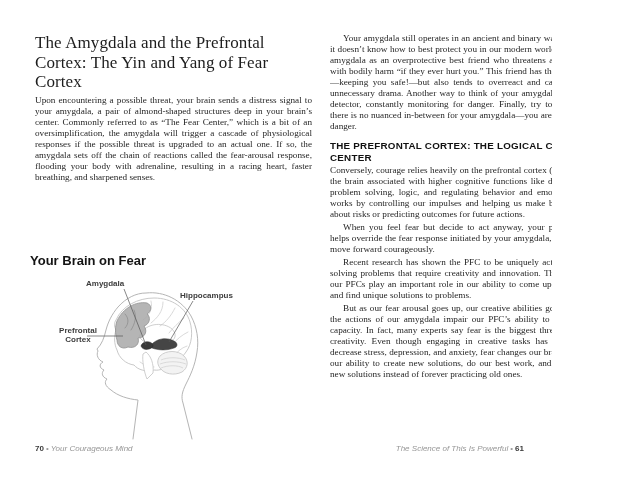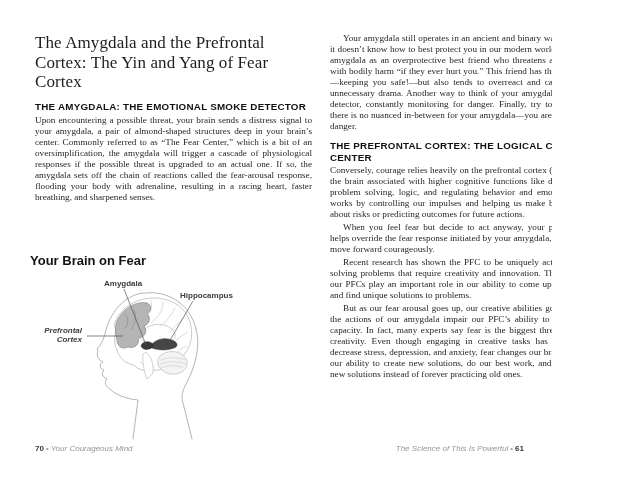--- a/index.html
+++ b/index.html
@@ -17,23 +17,23 @@
   .body.indent{text-indent:13px;margin-top:0;}
 
   
   #figure{position:absolute;left:30px;top:253px;width:240px;height:190px;}
   .fig-title{text-align:left;font-family:"Liberation Sans","DejaVu Sans",sans-serif;
              font-weight:700;font-size:13px;line-height:15px;color:#141414;}
   .diagram{position:relative;width:240px;height:168px;margin-top:8px;}
   .diagram svg{position:absolute;left:0;top:0;}
   .fig-label{position:absolute;font-family:"Liberation Sans","DejaVu Sans",sans-serif;
              font-size:8px;line-height:9px;color:#3c3c3c;font-weight:600;}
-  #label-amygdala{left:74px;top:3px;}
+  #label-amygdala{left:56px;top:3px;}
   #label-hippocampus{left:150px;top:15px;}
-  #label-prefrontal{left:2px;top:50px;width:50px;text-align:right;font-style:italic;}
+  #label-prefrontal{left:23px;top:50px;width:50px;text-align:center;}
 
   
   #right-col{left:330px;top:31px;width:282px;}
   #right-col .sec-heading{margin-top:8px;}
   #right-col .body{margin-top:2px;}
 
   
   .footer{position:absolute;top:444px;font-family:"Liberation Sans","DejaVu Sans",sans-serif;
           font-size:8px;line-height:10px;color:#8f8f8f;}
   #footer-left{left:35px;}
@@ -46,21 +46,20 @@
 <body>
 
 <div id="spread">
 
   <div class="col" id="left-col">
     <div class="page-title">
       <div>The Amygdala and the Prefrontal</div>
       <div>Cortex: The Yin and Yang of Fear</div>
       <div>Cortex</div>
     </div>
-    <div class="sec-heading">THE AMYGDALA: THE EMOTIONAL SMOKE DETECTOR</div>
     <p class="body">Upon encountering a possible threat, your brain sends a distress signal to your amygdala, a pair of almond-shaped structures deep in your brain’s center. Commonly referred to as “The Fear Center,” which is a bit of an oversimplification, the amygdala will trigger a cascade of physiological responses if the possible threat is upgraded to an actual one. If so, the amygdala sets off the chain of reactions called the fear-arousal response, flooding your body with adrenaline, resulting in a racing heart, faster breathing, and sharpened senses.</p>
   </div>
 
   <div id="figure">
     <div class="fig-title">Your Brain on Fear</div>
     <div class="diagram">
       <svg width="240" height="168" viewBox="0 0 240 168">
 
         <path d="M103,163 L108,124 C98,123 88,120 81,114 C75,110 74,106 77,103 C72,101 71,97 74,94 C69,92 69,88 73,86 C68,84 66,79 68,75 L67,73 C72,68 74,62 76,54 C78,46 82,38 88,31 C96,22 106,17 116,17 C134,15 152,24 161,40 C167,51 169,64 167,76 C165,90 160,100 156,108 C152,116 151,121 153,127 L162,163" fill="none" stroke="#b5b5b5" stroke-width="1" stroke-linecap="round"></path>
 

